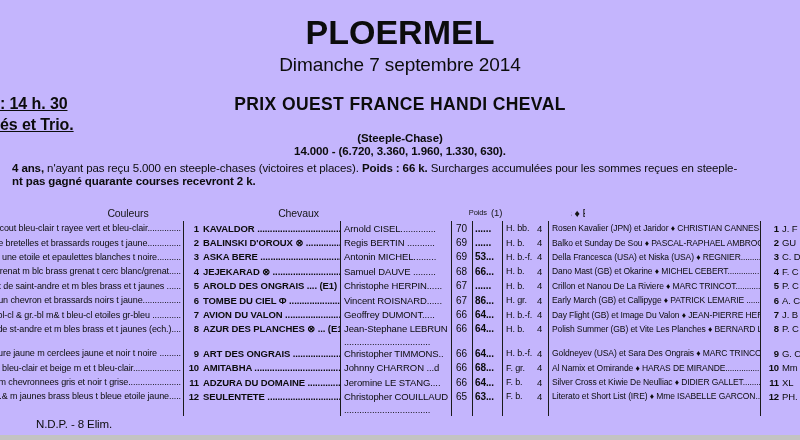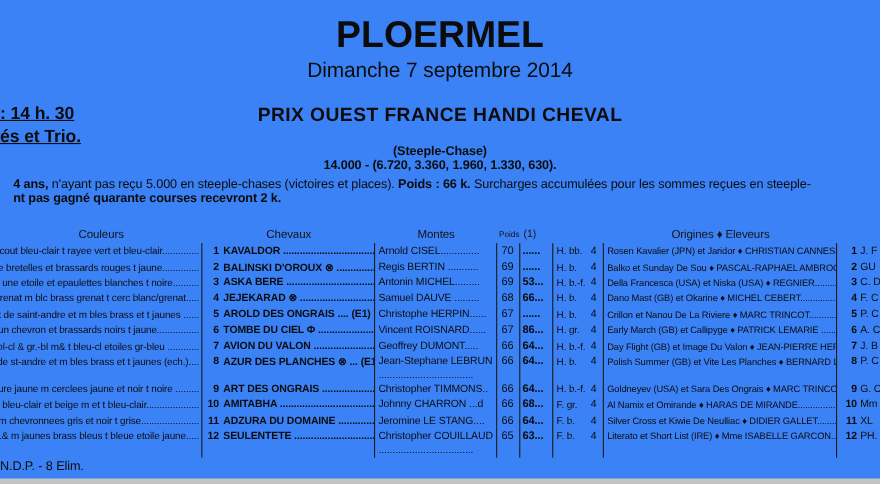--- a/index.html
+++ b/index.html
@@ -1,55 +1,55 @@
 <!DOCTYPE html>
 <html><head>
 <meta charset="utf-8">
 <style>
   html,body{margin:0;padding:0;background:#e9e9e9;}
-  .page{position:relative;width:800px;height:440px;background:#3b82f6;color:#0c0c0c;
+  .page{position:relative;width:800px;height:440px;background:#c4b5fd;color:#0c0c0c;
         font-family:"Liberation Sans",sans-serif;overflow:hidden;letter-spacing:-0.1px;}
   .ctr{position:absolute;left:0;width:800px;text-align:center;white-space:nowrap;}
   .track-title{top:13px;font-size:34px;font-weight:bold;letter-spacing:0px;}
   .race-date{top:54px;font-size:19px;font-weight:normal;}
   .race-title{top:94px;font-size:17.5px;font-weight:bold;letter-spacing:.4px;}
   .race-type{top:132px;font-size:11.5px;font-weight:bold;}
   .purse{top:145px;font-size:11.5px;font-weight:bold;}
   .left-cut{position:absolute;left:0;font-size:16px;font-weight:bold;white-space:nowrap;text-decoration:underline;}
   .time{top:95px;}
   .bets{top:116px;}
   .cond{position:absolute;left:12px;width:800px;font-size:11.5px;white-space:nowrap;overflow:hidden;}
   .cond1{top:162px;}
   .cond2{top:175px;font-weight:bold;}
   .cond .b{font-weight:bold;}
 
   .tbl{position:absolute;top:204px;left:0;width:800px;}
   .trow{display:grid;grid-template-columns:184px 157px 111px 21px 30px 32px 14px 212px 39px;
         height:14.4px;align-items:center;}
-  .thead{height:17px;}
+  .thead{height:17px;padding-left:36px;}
   .sep1{height:10px;}
   .sep2{height:12px;}
   .cell{height:100%;overflow:hidden;white-space:nowrap;display:flex;align-items:center;}
   .b-r{border-right:1px solid #1a1a1a;}
   .hd{justify-content:center;font-size:10.5px;color:#151515;}
   .hd-poids{font-size:7.5px;justify-content:flex-end;padding-right:1px;}
   .hd-v1{font-size:9.5px;justify-content:flex-start;padding-left:3px;}
   .c-coul{position:relative;font-size:9px;}
   .c-coul span{position:absolute;right:2px;top:50%;transform:translateY(-50%);white-space:nowrap;}
   .c-chev{font-size:9.5px;font-weight:bold;}
   .c-chev .num{display:inline-block;width:15px;text-align:right;margin-right:4px;flex:none;}
   .c-mont{font-size:9.5px;padding-left:3px;}
   .c-poids{font-size:10px;padding-left:4px;}
   .c-v1{font-size:10px;font-weight:bold;padding-left:2px;}
   .c-sexe{font-size:9px;padding-left:3px;}
   .c-age{font-size:9.5px;padding-left:2px;}
   .c-orig{font-size:8.5px;padding-left:3px;}
   .c-tr{font-size:9.5px;padding-left:5px;}
   .c-tr .num{font-weight:bold;display:inline-block;min-width:13px;text-align:right;margin-right:3px;flex:none;}
-  .footer-note{position:absolute;top:418px;left:0;font-size:11.5px;}
+  .footer-note{position:absolute;top:418px;left:0;font-size:11.5px;padding-left:36px;}
   .scan-edge{position:absolute;bottom:0;left:0;width:800px;height:5px;background:#c3c3c3;}
 </style>
 </head>
 <body>
 
 <div class="page">
 
   <div class="ctr track-title">PLOERMEL</div>
   <div class="ctr race-date">Dimanche 7 septembre 2014</div>
 
@@ -60,21 +60,20 @@
   <div class="ctr race-type">(Steeple-Chase)</div>
   <div class="ctr purse">14.000 - (6.720, 3.360, 1.960, 1.330, 630).</div>
 
   <div class="cond cond1"><span class="b">4 ans,</span><span> n'ayant pas reçu 5.000 en steeple-chases (victoires et places). </span><span class="b">Poids : 66 k.</span><span> Surcharges accumulées pour les sommes reçues en steeple-</span></div>
   <div class="cond cond2">nt pas gagné quarante courses recevront 2 k.</div>
 
   <div class="tbl">
     <div class="trow thead">
       <div class="cell hd">Couleurs</div>
       <div class="cell hd">Chevaux</div>
-      <div class="cell hd">Montes</div>
       <div class="cell hd hd-poids">Poids</div>
       <div class="cell hd hd-v1">(1)</div>
       <div class="cell"></div>
       <div class="cell"></div>
       <div class="cell hd">Origines ♦ Eleveurs</div>
       <div class="cell"></div>
     </div>
     <div id="tbl-body">
         <div class="trow">
           <div class="cell c-coul b-r">

